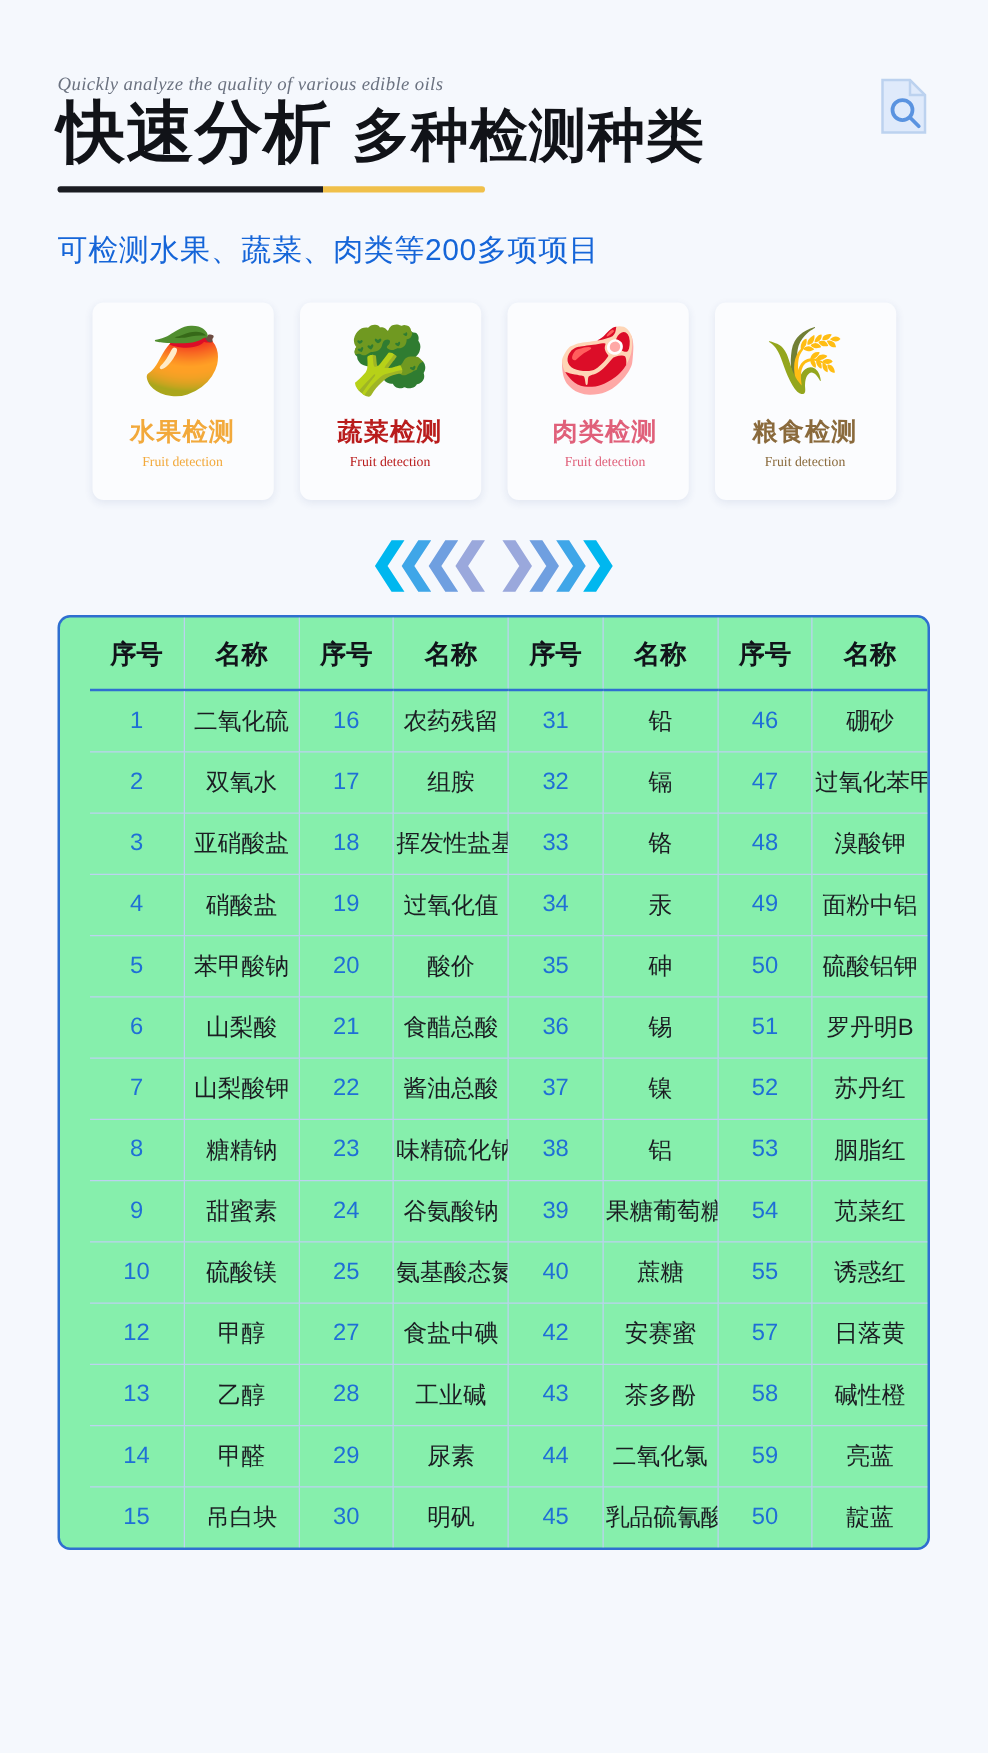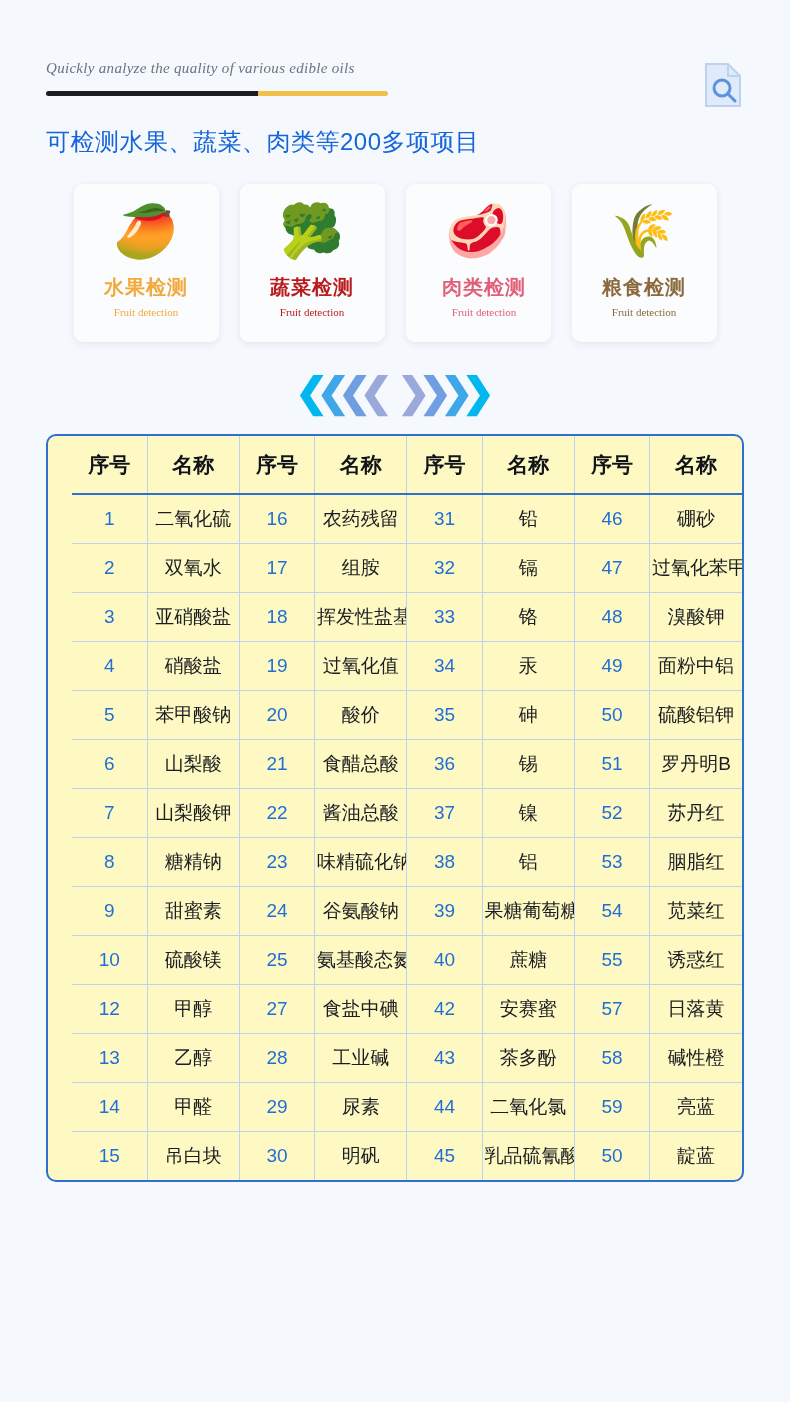--- a/index.html
+++ b/index.html
@@ -115,21 +115,21 @@
     letter-spacing: 2px;
     padding: 10px 26px;
     border-radius: 8px;
     border: 3px solid #0d3f8d;
     box-shadow: 0 2px 6px rgba(13,63,141,.3);
   }
 
   
   .table-wrap {
     margin: 22px 46px 0 46px;
-    background: #fef9c3;
+    background: #86efac;
     border-radius: 10px;
     border: 2px solid #2f6fd0;
     overflow: hidden;
     padding-left: 24px;
   }
   table {
     width: 100%;
     border-collapse: collapse;
     table-layout: fixed;
   }
@@ -156,20 +156,24 @@
   .col-name { width: 13.8%; }
   thead .col-no, thead .col-name { color: #11131a; }
 </style>
 </head>
 <body>
 
 <div class="page">
 
   <div class="header">
     <div class="eyebrow">Quickly analyze the quality of various edible oils</div>
+    <div class="headline">
+      <span class="part1">快速分析</span>
+      <span class="part2">多种检测种类</span>
+    </div>
     <div class="rule"></div>
     <div class="subline">可检测水果、蔬菜、肉类等200多项项目</div>
 
     <div class="corner-icon">
       <svg width="42" height="46" viewBox="0 0 42 46">
         <path d="M4 2 H26 L38 14 V44 H4 Z" fill="#dfeafb" stroke="#bcd2ef" stroke-width="2"></path>
         <path d="M26 2 V14 H38" fill="none" stroke="#bcd2ef" stroke-width="2"></path>
         <circle cx="20" cy="26" r="8" fill="none" stroke="#5a93e0" stroke-width="3"></circle>
         <line x1="26" y1="32" x2="33" y2="39" stroke="#5a93e0" stroke-width="3" stroke-linecap="round"></line>
       </svg>

